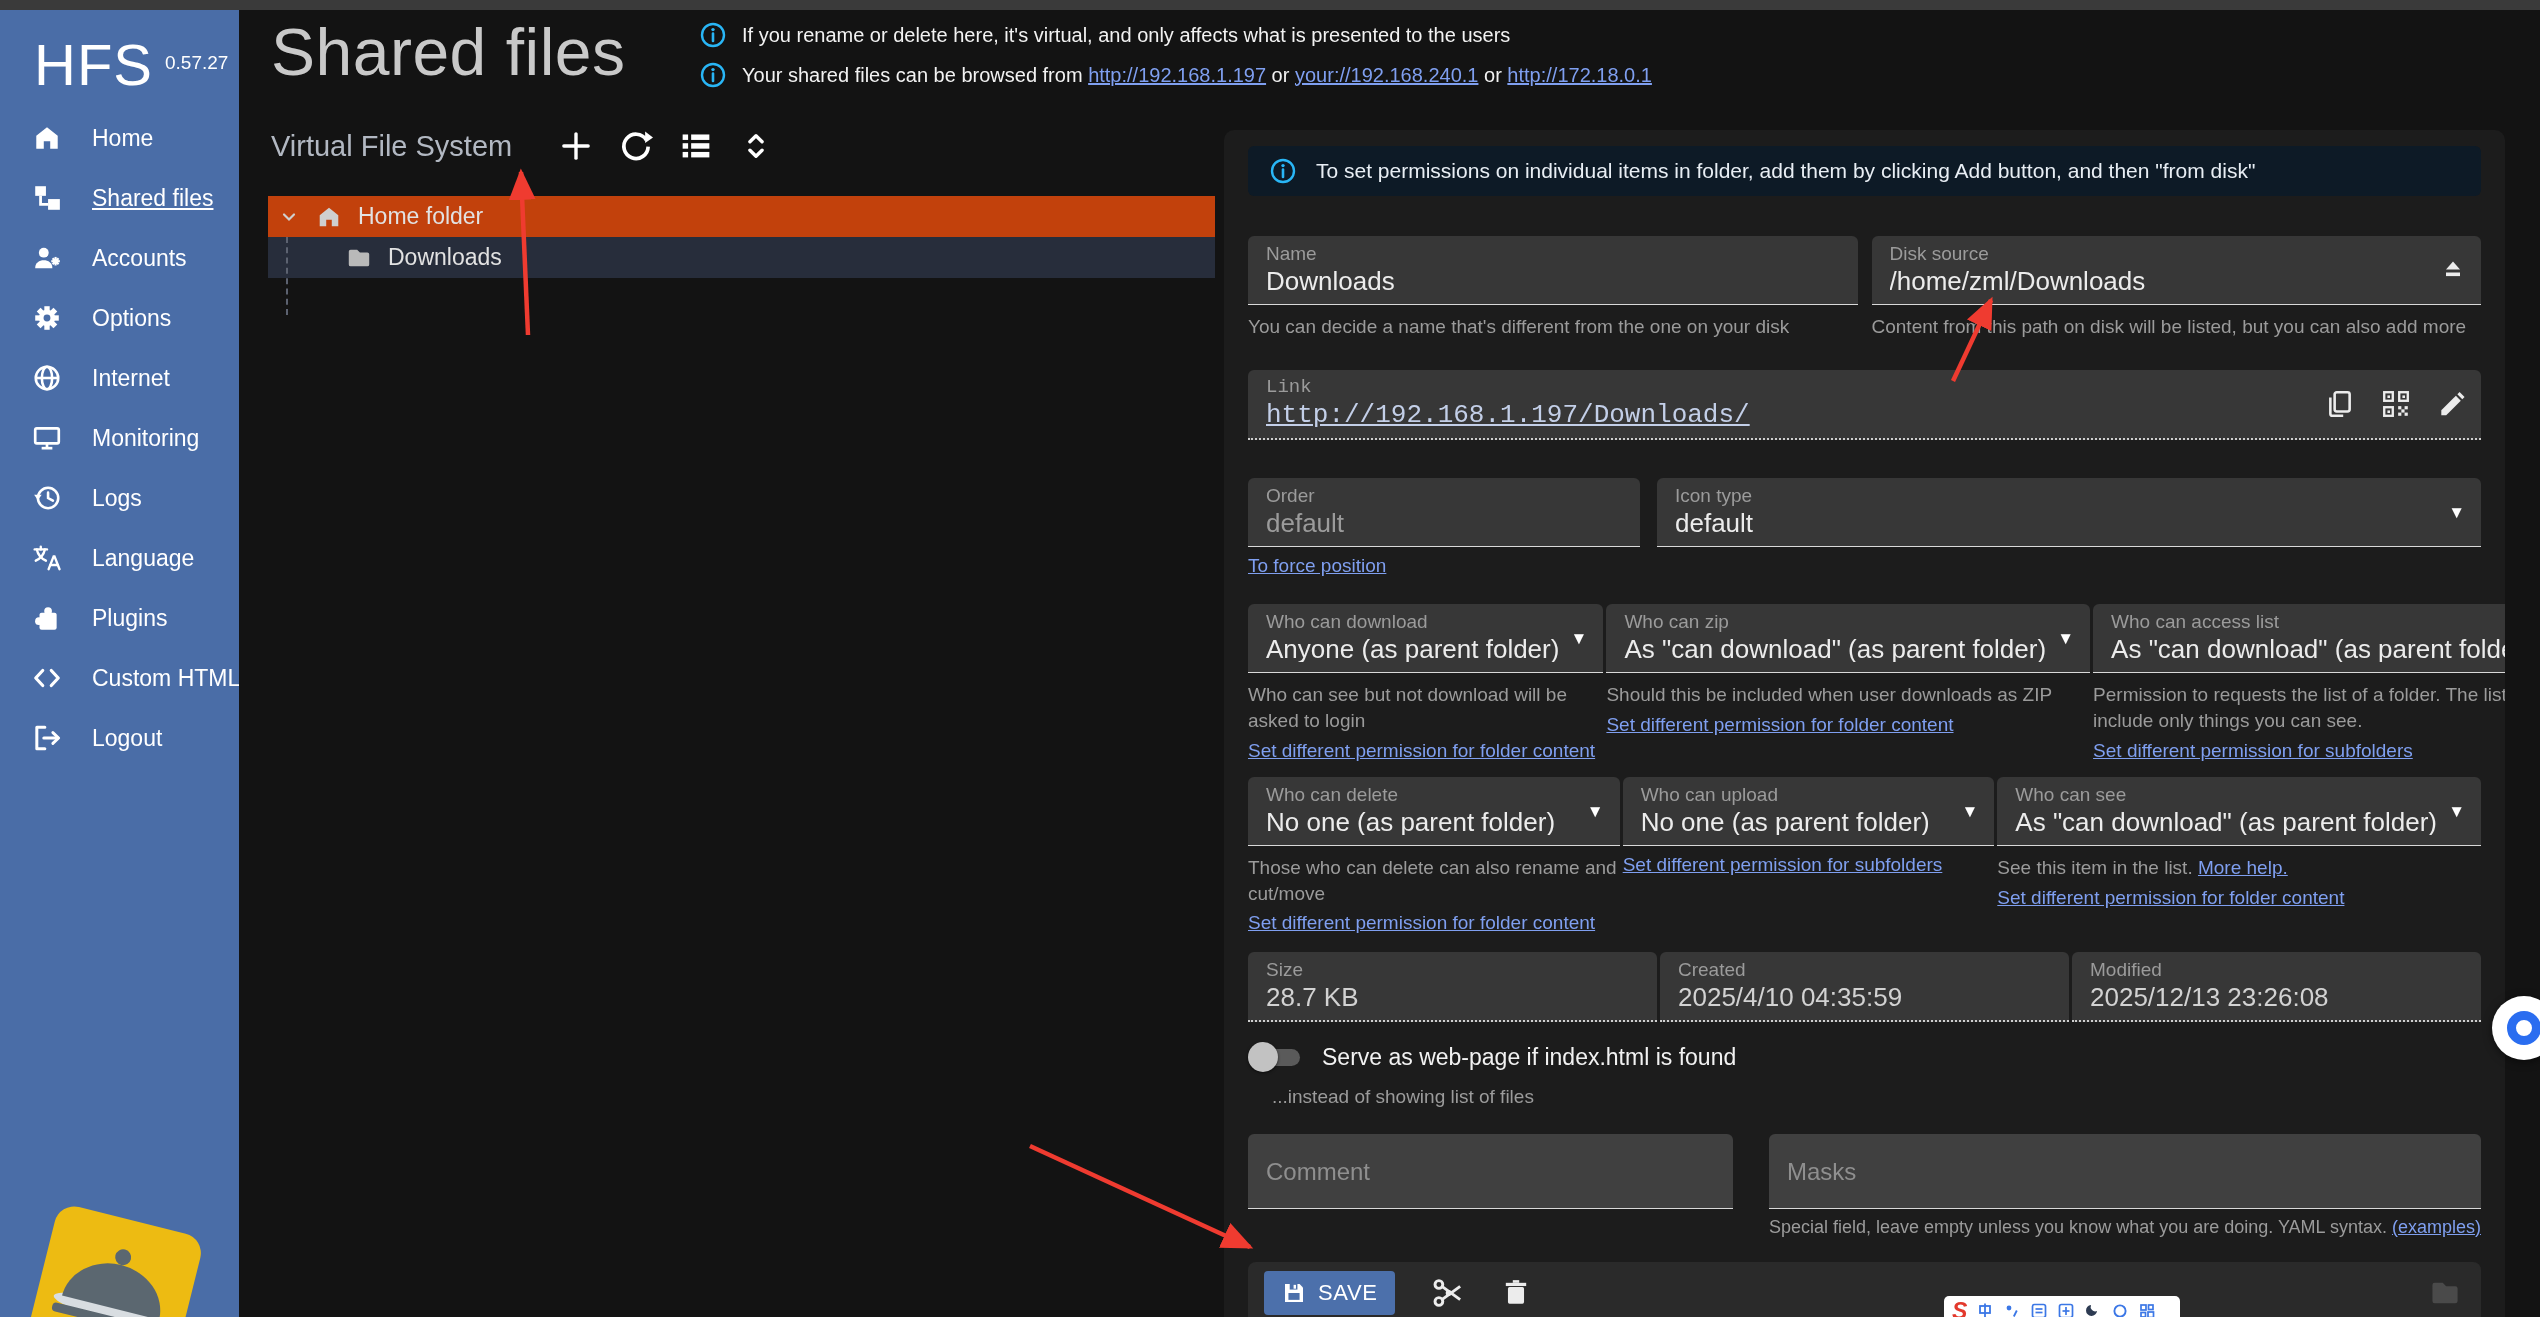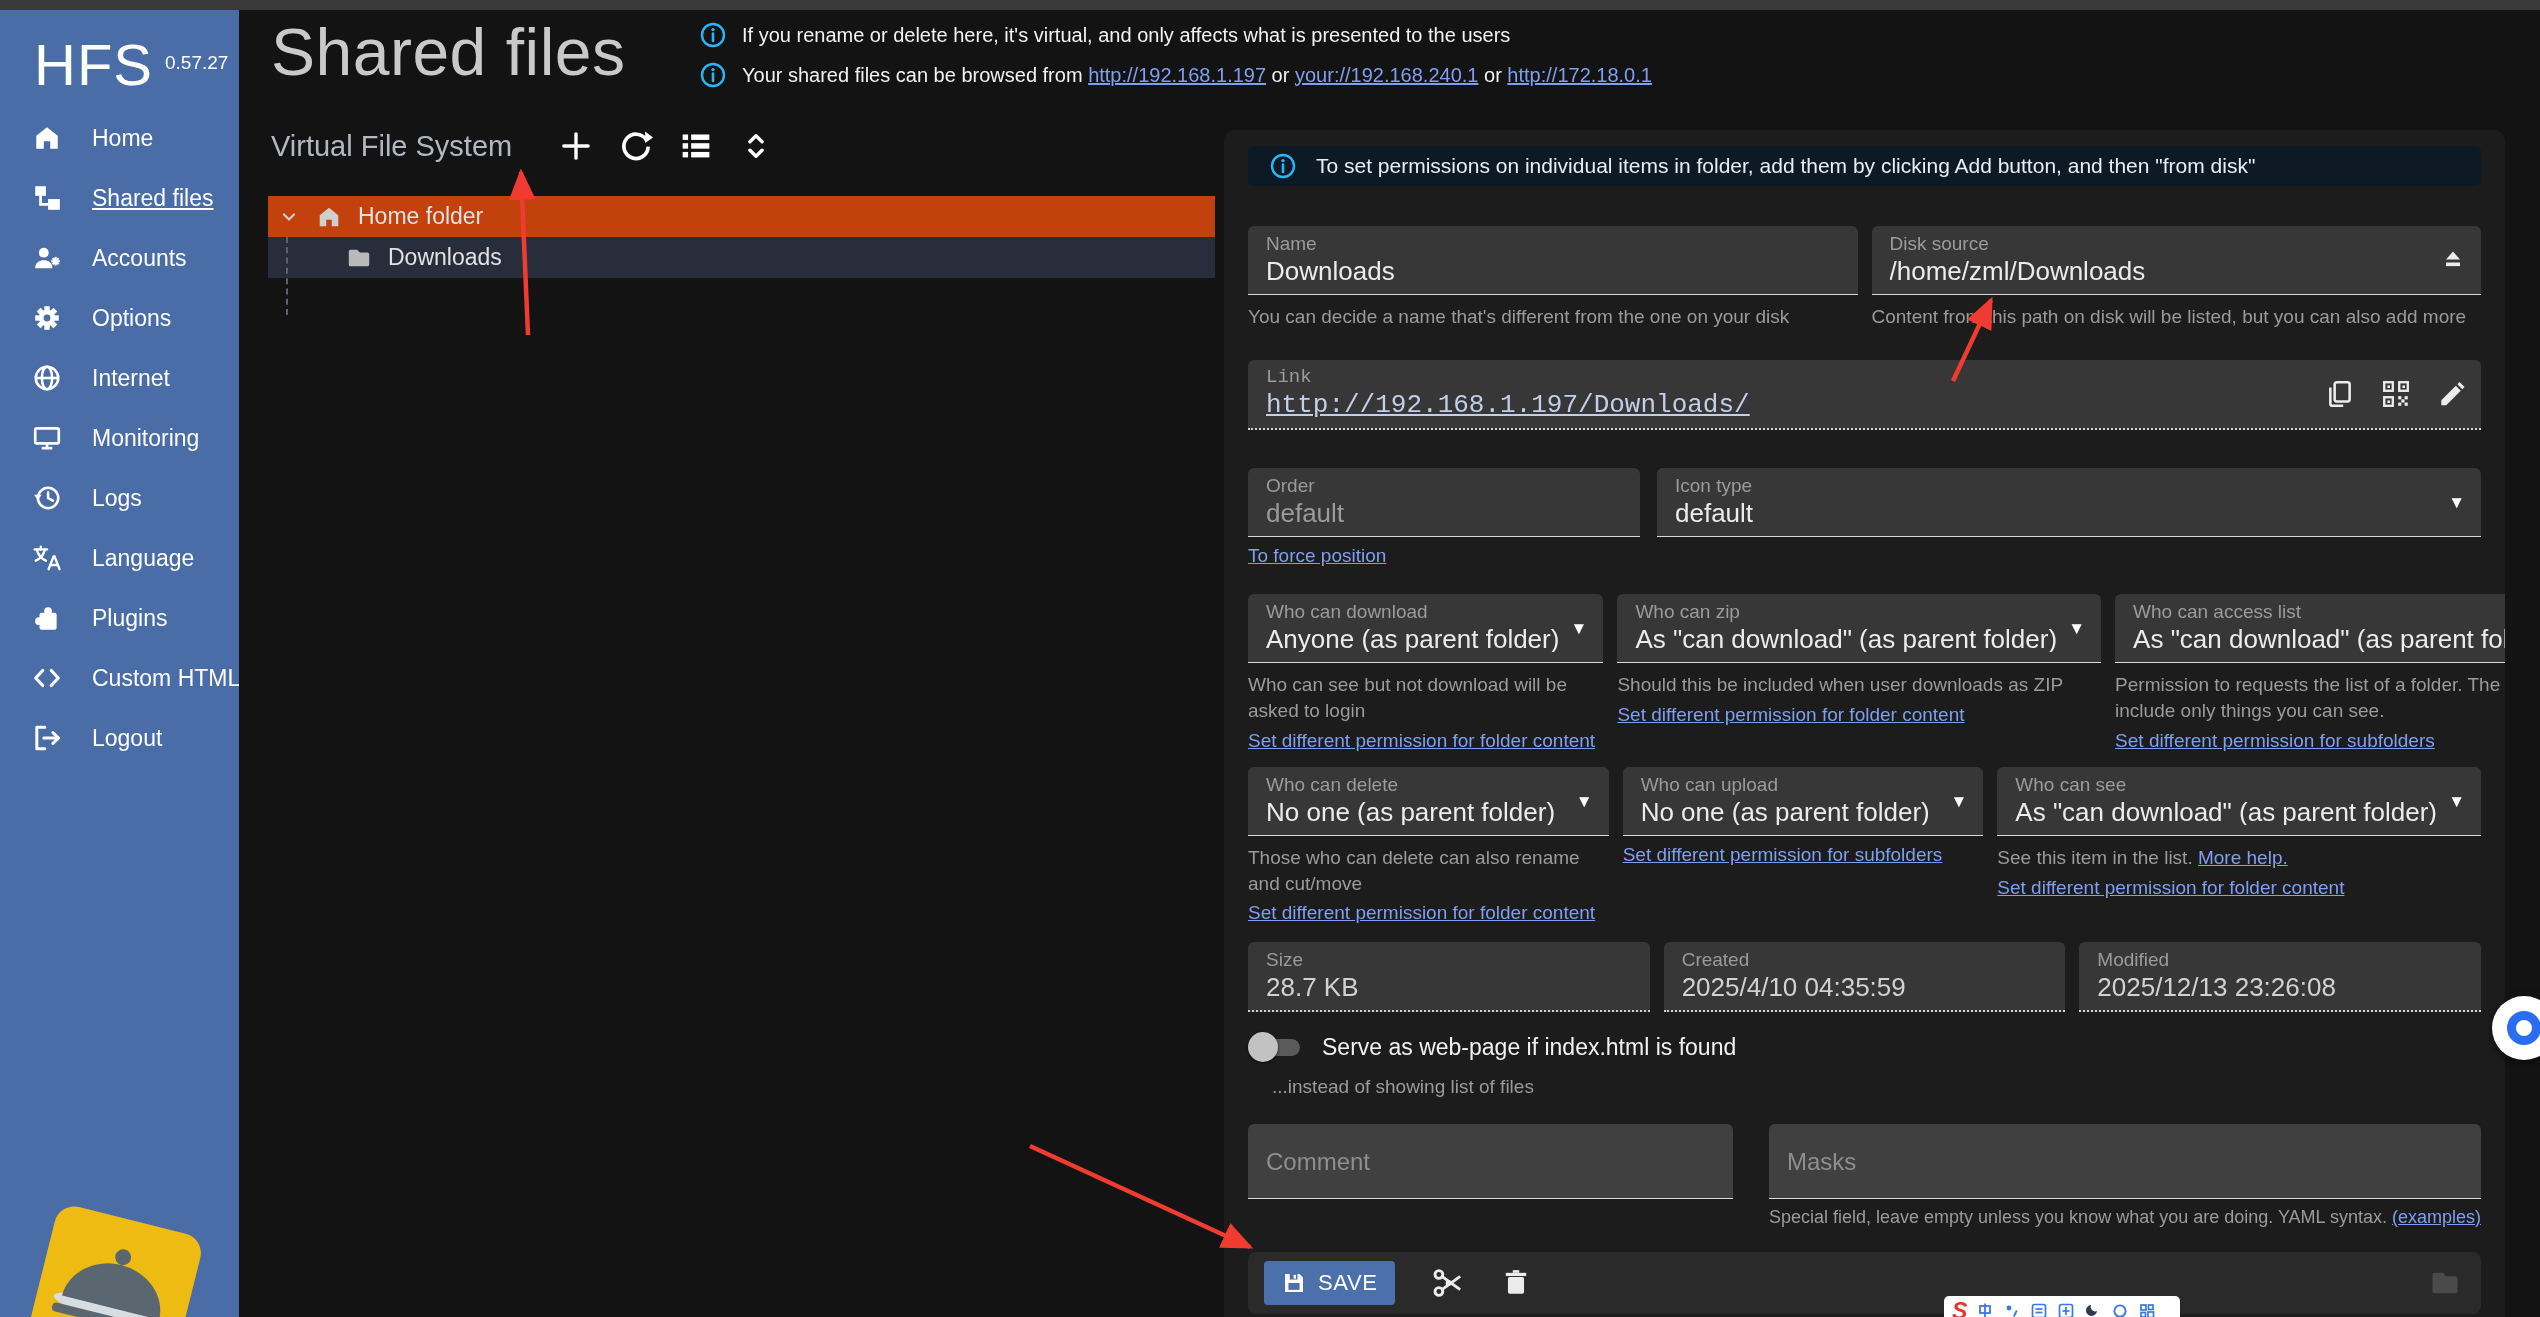--- a/index.html
+++ b/index.html
@@ -37,35 +37,35 @@
   .tree{left:268px;top:196px;width:947px;}
   .trow{height:41px;display:flex;align-items:center;cursor:pointer;font-size:23px;color:#e2e2e2;}
   .trow.root{background:#c2410c;padding-left:10px;}
   .trow.sel{background:#272d3b;padding-left:78px;}
   .trow .tic{margin-right:16px;display:flex;}
   .guide{position:absolute;left:18px;top:41px;height:78px;border-left:2px dashed #5c6270;}
 
   
   .panel{left:1224px;top:130px;width:1281px;height:1187px;background:#1c1c1c;
          border-radius:10px 10px 0 0;padding:16px 24px 0;box-sizing:border-box;overflow:hidden;}
-  .banner{height:40px;background:#0d1a26;border-radius:6px;display:flex;align-items:center;
+  .banner{height:50px;background:#0d1a26;border-radius:6px;display:flex;align-items:center;
           padding-left:22px;margin-bottom:40px;}
   .banner .txt{font-size:21px;color:#e8eef4;margin-left:20px;}
   .field{background:#373737;border-radius:6px 6px 0 0;border-bottom:1px solid #d9d9d9;
          padding:8px 18px 10px;position:relative;box-sizing:border-box;min-height:67px;}
   .field.dotted{border-bottom:2px dotted #cfcfcf;}
   .f-label{font-size:19px;color:#9b9b9b;line-height:19px;}
   .f-value{font-size:26px;color:#ececec;line-height:26px;margin-top:5px;white-space:nowrap;overflow:hidden;}
   .f-value.ghost{color:#9b9b9b;}
   .helper{font-size:19px;color:#9b9b9b;margin-top:9px;line-height:1.35;}
   .caret{position:absolute;right:16px;top:50%;transform:translateY(-46%);color:#fff;font-size:17px;}
   .trail{position:absolute;right:14px;top:50%;transform:translateY(-50%);display:flex;align-items:center;}
   .grid2{display:grid;grid-template-columns:1fr 1fr;gap:14px;margin-bottom:30px;}
   .grid-ord{display:grid;grid-template-columns:392px 1fr;gap:17px;margin-bottom:26px;}
-  .grid3{display:grid;grid-template-columns:1fr 1fr 1fr;gap:14px;}
+  .grid3{display:grid;grid-template-columns:1fr 1fr 1fr;gap:3px;}
   .mb-link{margin-bottom:38px;position:relative;font-family:Liberation Mono, monospace;}
   .p1{margin-bottom:14px;}
   .p2{margin-bottom:16px;}
   .szrow{margin-bottom:20px;}
   .toggle-blk{margin-bottom:24px;}
   .trow2{display:flex;align-items:center;}
   .switch{width:58px;height:30px;position:relative;cursor:pointer;flex:0 0 58px;}
   .switch .track{position:absolute;left:6px;top:7px;width:46px;height:17px;border-radius:9px;background:#5a5a5a;}
   .switch .thumb{position:absolute;left:0;top:0;width:30px;height:30px;border-radius:50%;background:#c2c2c2;
                  box-shadow:0 1px 3px rgba(0,0,0,.6);}

